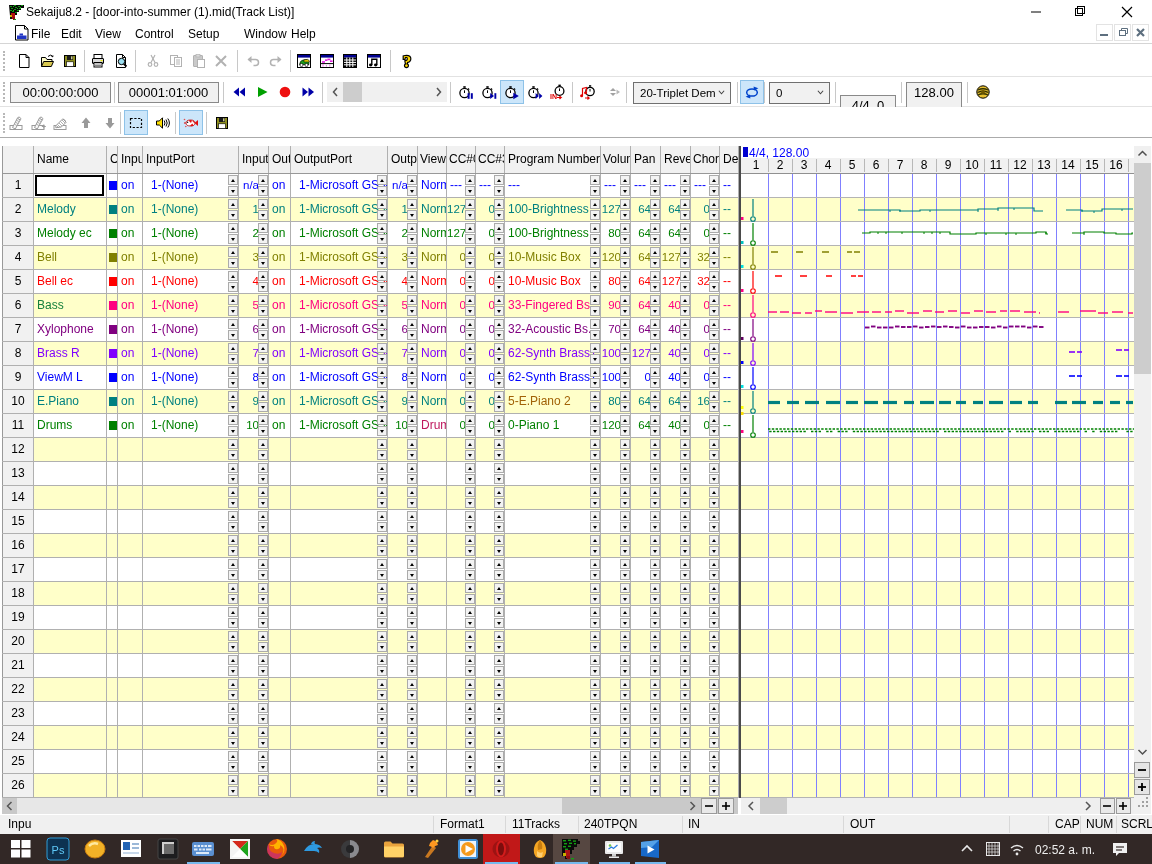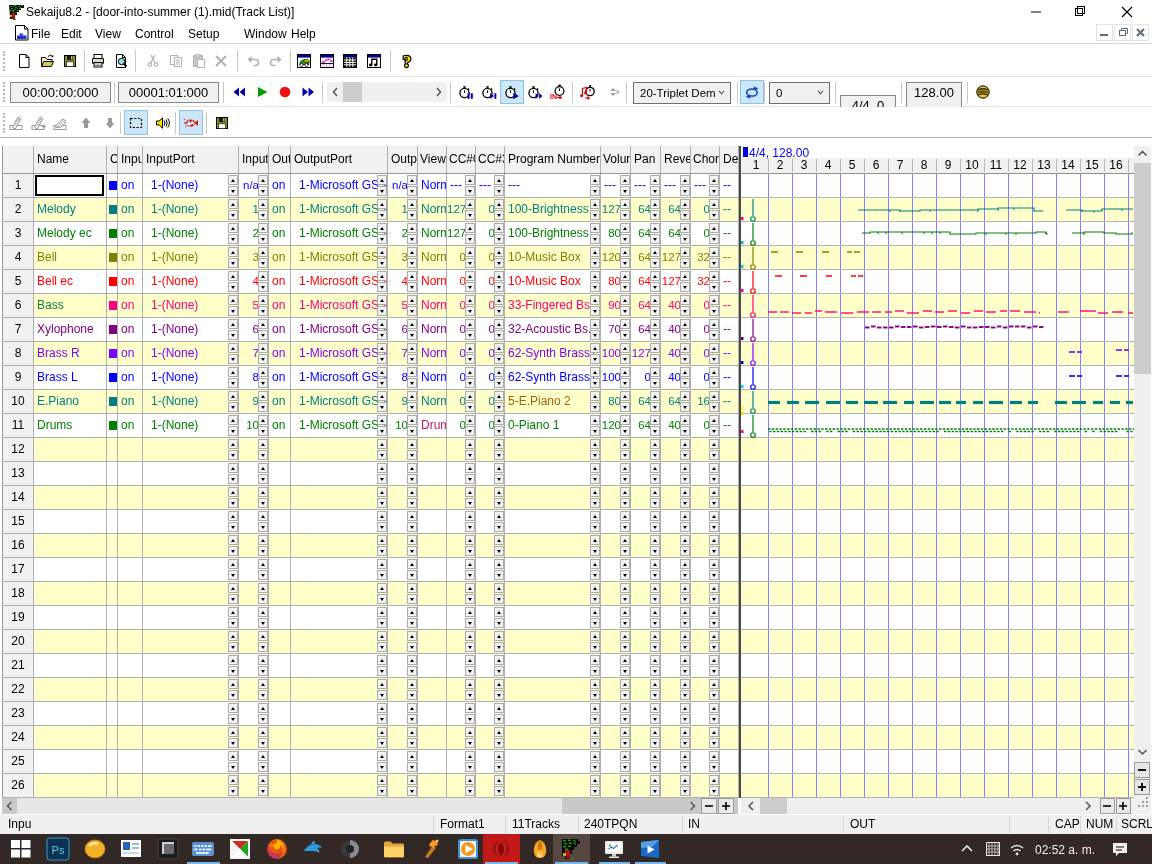--- a/index.html
+++ b/index.html
@@ -871,21 +871,21 @@
                   <u></u>
                 </i></td>
 <td class="rel rt" style="color:#8000ff">0<i class="sp">
                   <b></b>
                   <u></u>
                 </i></td>
 <td class="pl" style="color:#8000ff">--</td>
 </tr>
 <tr>
 <td class="num">9</td>
-<td class="pl" style="color:#0000ff">Brass L</td>
+<td class="pl" style="color:#0000ff">ViewM L</td>
 <td style="padding-left:2px"><span class="swatch" style="background:#0000ff"></span></td>
 <td class="pl" style="color:#0000ff">on</td>
 <td class="rel pl8" style="color:#0000ff">1-(None)<i class="sp">
                   <b></b>
                   <u></u>
                 </i></td>
 <td class="rel rt" style="color:#0000ff">8<i class="sp">
                   <b></b>
                   <u></u>
                 </i></td>

